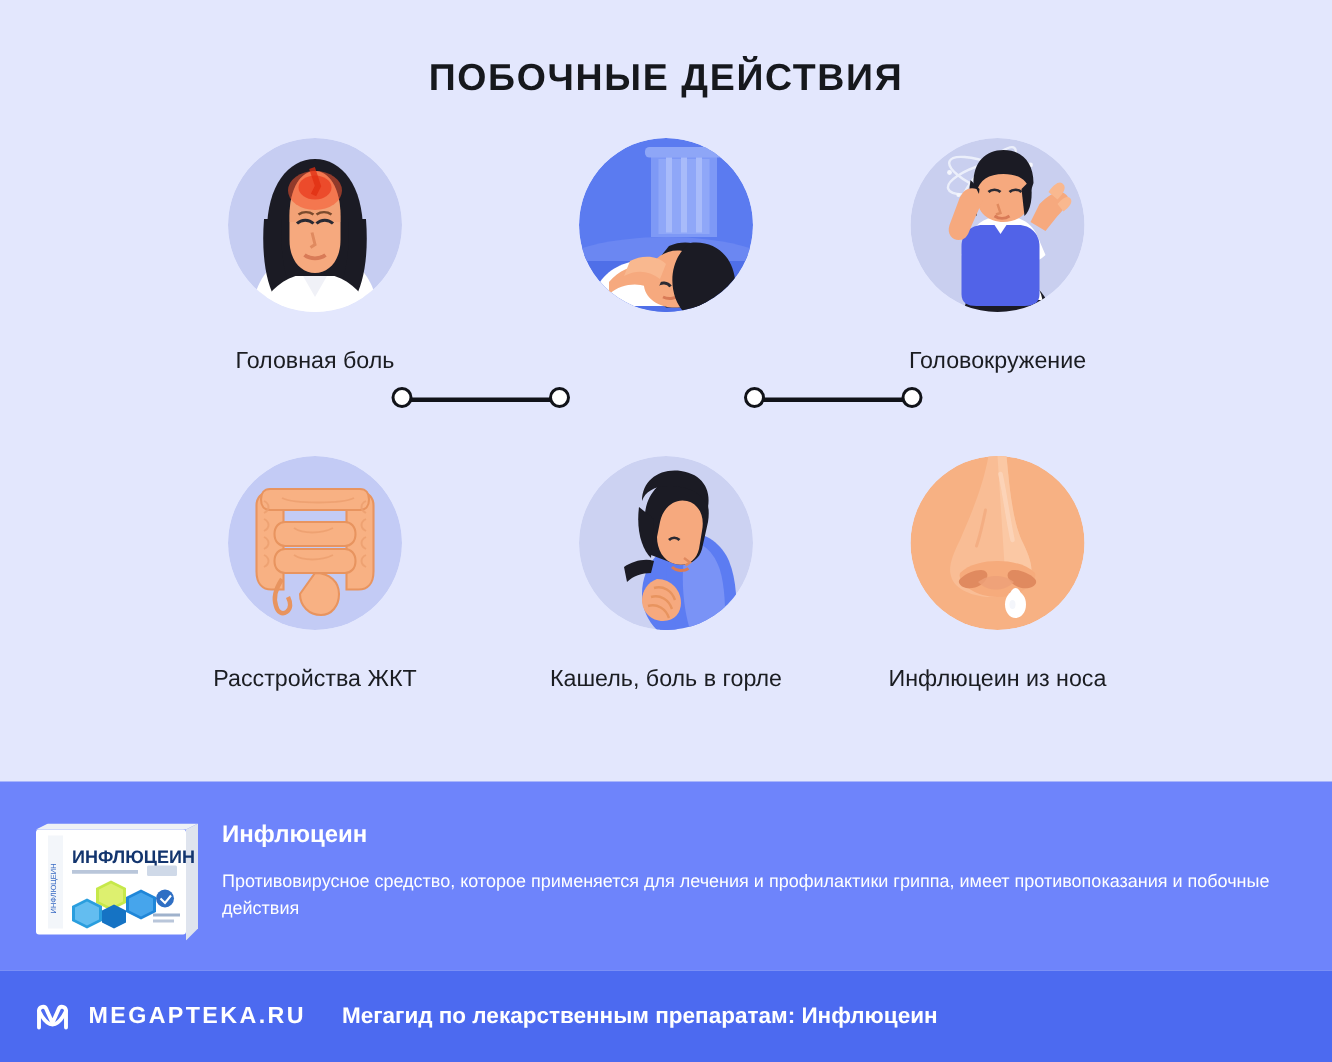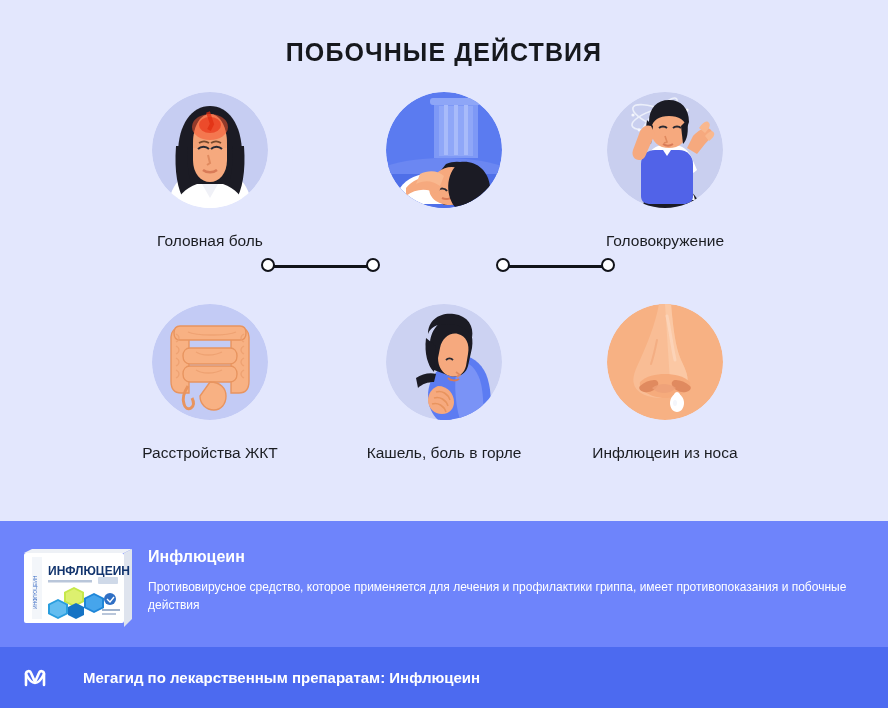--- a/index.html
+++ b/index.html
@@ -414,17 +414,18 @@
   </div>
 
   <div class="footer">
     <div class="brand">
       <div class="brand-mark">
         <svg width="26" height="26" viewBox="0 0 26 26">
           <path d="M4 20V9c0-3 4-4 5-1l4 9 4-9c1-3 5-2 5 1v11" stroke="#ffffff" stroke-width="2.6" fill="none" stroke-linecap="round" stroke-linejoin="round"></path>
           <path d="M4 9c3 6 6 9 9 9s6-3 9-9" stroke="#ffffff" stroke-width="2.6" fill="none" stroke-linecap="round" stroke-linejoin="round"></path>
         </svg>
       </div>
+      <div class="brand-name">MEGAPTEKA.RU</div>
     </div>
     <div class="footer-caption">Мегагид по лекарственным препаратам: Инфлюцеин</div>
   </div>
 
 </div>
 
 </body></html>

